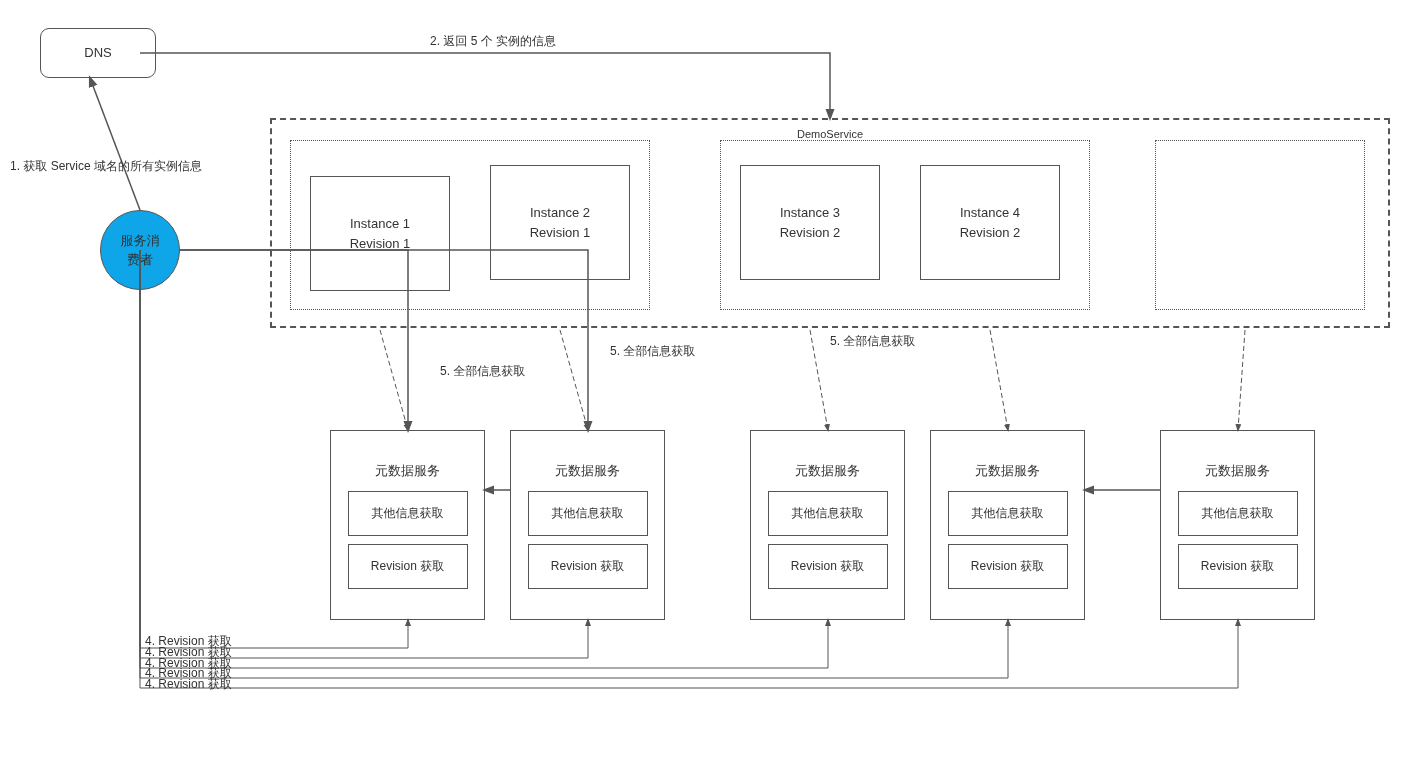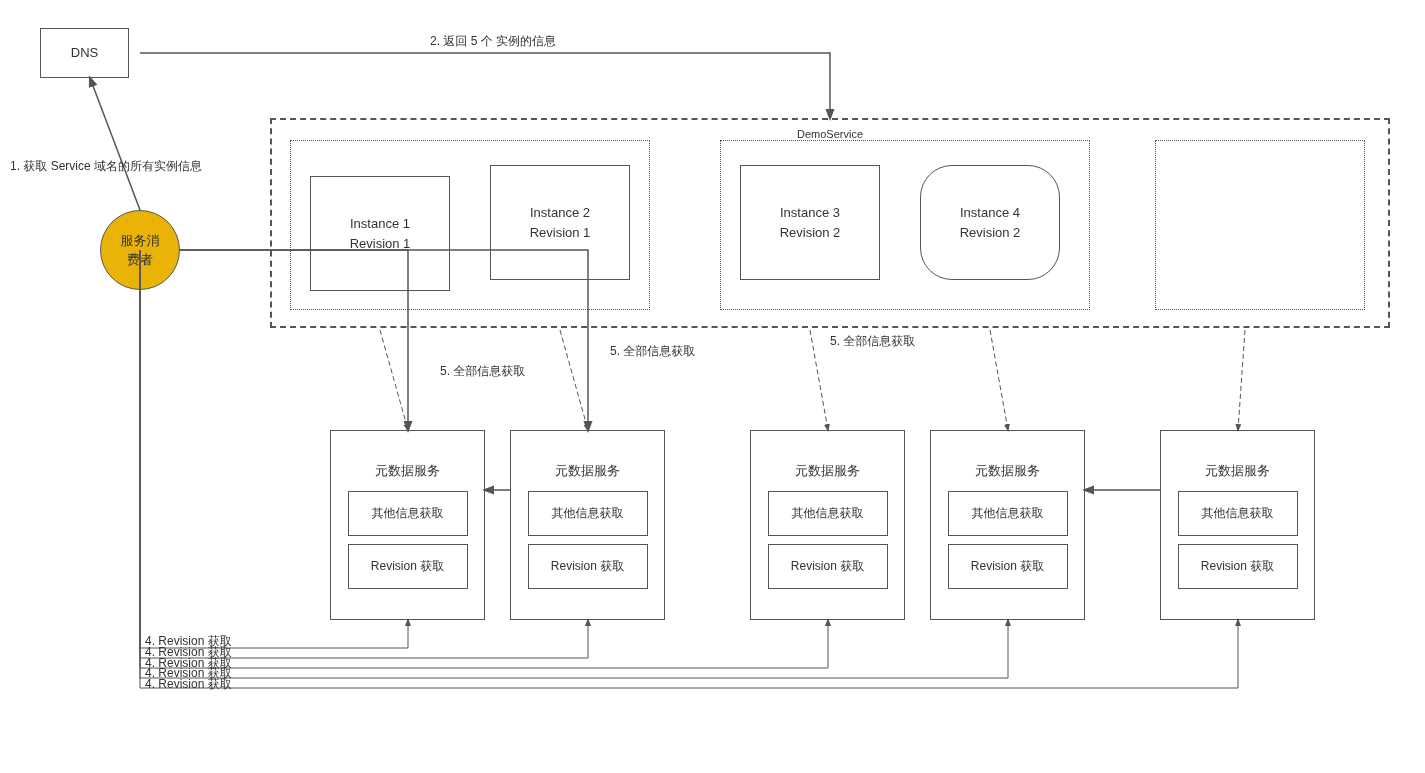--- a/index.html
+++ b/index.html
@@ -27,21 +27,21 @@
       flex-direction: column;
       align-items: center;
       justify-content: center;
       text-align: center;
       font-size: 13px;
       line-height: 1.5;
     }
     .box-circle {
       position: absolute;
       border: 1.5px solid #555;
-      background: #eab308;
+      background: #0ea5e9;
       border-radius: 50%;
       display: flex;
       align-items: center;
       justify-content: center;
       text-align: center;
       font-size: 13px;
       line-height: 1.5;
     }
     .dotted-border {
       border-style: dotted;
@@ -57,21 +57,21 @@
       width: 1425px;
       height: 773px;
       pointer-events: none;
     }
   </style>
 </head>
 <body>
 
 <div class="diagram">
 
-  <div class="box" style="left:40px; top:28px; width:89px; height:50px;">
+  <div class="box" style="left:40px; top:28px; width:116px; height:50px;border-radius:9px;">
     <span>DNS</span>
   </div>
 
   <div class="box-circle" style="left:100px; top:210px; width:80px; height:80px; font-size:13px; text-align:center;">
     <span style="white-space:pre-line;">服务消
 费者</span>
   </div>
 
   <div class="box dash-dot-border" style="left:270px; top:118px; width:1120px; height:210px; border-style:dashed;">
     <span style="position:absolute; top:6px; left:50%; transform:translateX(-50%); font-size:11px;">DemoService</span>
@@ -91,21 +91,21 @@
   <div class="box" style="left:490px; top:165px; width:140px; height:115px;">
     <span>Instance 2</span>
     <span>Revision 1</span>
   </div>
 
   <div class="box" style="left:740px; top:165px; width:140px; height:115px;">
     <span>Instance 3</span>
     <span>Revision 2</span>
   </div>
 
-  <div class="box" style="left:920px; top:165px; width:140px; height:115px;border-radius:32px;">
+  <div class="box" style="left:920px; top:165px; width:140px; height:115px;">
     <span>Instance 4</span>
     <span>Revision 2</span>
   </div>
 
 
   <div class="box" style="left:330px; top:430px; width:155px; height:190px;">
     <span style="margin-bottom:10px; font-weight:normal;">元数据服务</span>
     <div class="box" style="position:relative; width:120px; height:45px; margin-bottom:8px; font-size:12px;">
       <span>其他信息获取</span>
     </div>

